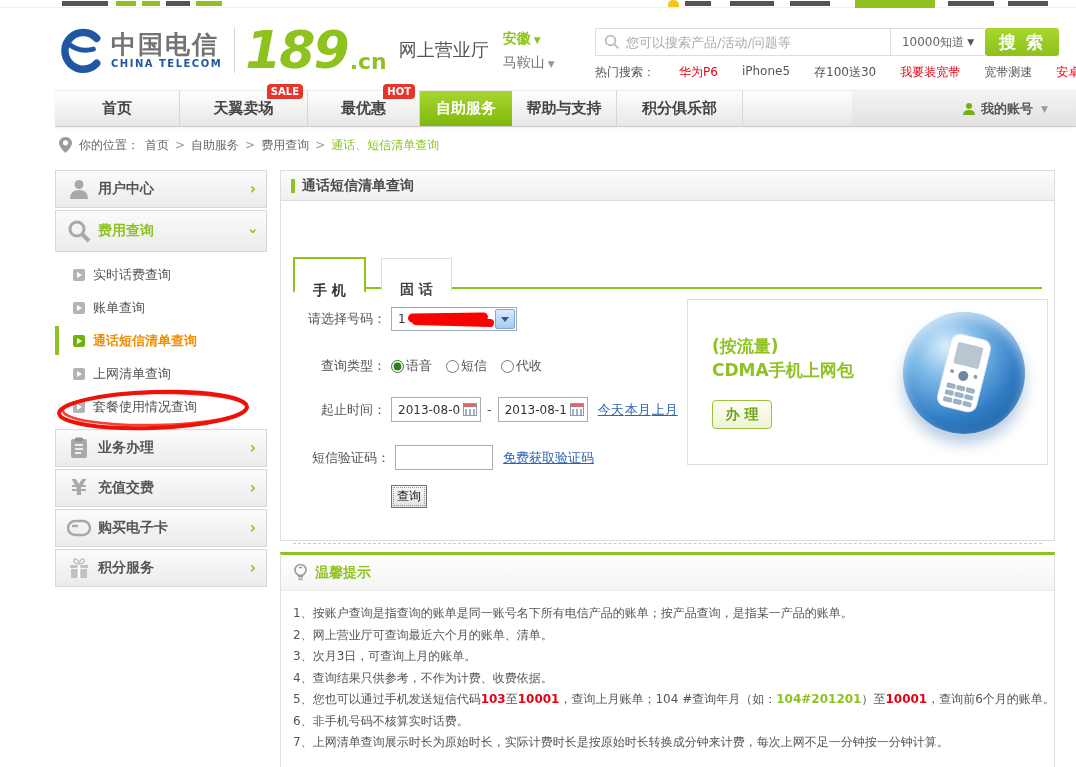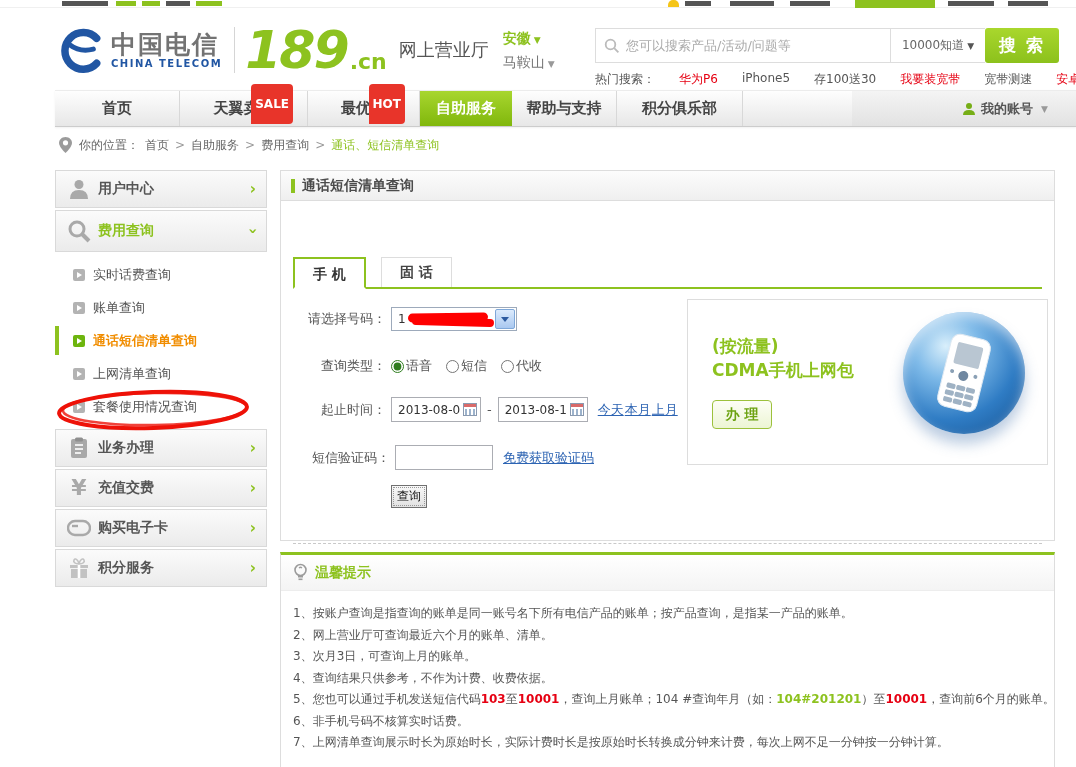--- a/index.html
+++ b/index.html
@@ -25,36 +25,36 @@
 .dotcn { font-size:22px; font-weight:bold; color:#8dc21f; align-self:flex-end; margin:0 10px 4px 2px; }
 .portal-name { font-size:18px; color:#555; margin:0 14px 0 2px; align-self:center; }
 .region { display:flex; flex-direction:column; justify-content:center; gap:4px; }
 .region-prov { font-size:14px; font-weight:bold; color:#8dc21f; }
 .region-city { font-size:14px; color:#777; }
 .caret { display:inline-block; font-size:9px; color:#999; margin-left:3px; }
 .caret.g { color:#8dc21f; }
 
 
 .search-area { position:absolute; left:595px; top:20px; width:465px; }
-.search-row { display:flex; height:35px; }
+.search-row { display:flex; height:28px; }
 .search-box { display:flex; align-items:center; width:295px; border:1px solid #ddd; border-right:none; background:#fff; padding-left:8px; }
 .search-box svg { flex:0 0 auto; }
 .search-input { border:none; outline:none; font-size:13px; color:#444; width:240px; margin-left:6px; font-family:inherit; }
 .search-input::placeholder { color:#aaa; }
 .search-scope { display:flex; align-items:center; justify-content:center; width:95px; border:1px solid #ddd; border-right:none; font-size:12px; color:#666; background:#fff; cursor:pointer; }
 .search-btn { width:74px; background:linear-gradient(#a9d72d,#8cc11c); color:#fff; font-size:17px; font-weight:bold; border:none; border-radius:3px; cursor:pointer; letter-spacing:2px; font-family:inherit; }
 .hot-row { margin-top:8px; font-size:12px; color:#555; display:flex; gap:24px; white-space:nowrap; }
 .hot-row a { text-decoration:none; color:#555; }
 .hot-row a.red { color:#e60012; }
 
 
 .main-nav { position:absolute; left:55px; top:90px; width:1021px; height:37px; background:linear-gradient(#fefefe,#e7e7e7); border-top:1px solid #ececec; border-bottom:1px solid #ccc; display:flex; box-shadow:0 1px 2px rgba(0,0,0,.06); }
 .nav-item { position:relative; display:flex; align-items:center; justify-content:center; font-size:15px; font-weight:bold; color:#444; border-right:1px solid #d8d8d8; cursor:pointer; }
 .nav-item.active { background:linear-gradient(#a8d62f,#80b70c); color:#fff; border-right:none; }
-.nav-badge { position:absolute; top:-7px; right:14px; background:#e8342a; color:#fff; font-size:12px; font-weight:bold; padding:13px 4px; border-radius:4px 4px 4px 0; }
+.nav-badge { position:absolute; top:-7px; right:4px; background:#e8342a; color:#fff; font-size:10px; font-weight:bold; padding:2px 4px; border-radius:4px 4px 4px 0; }
 .nav-account { margin-left:auto; display:flex; align-items:center; padding-right:28px; gap:5px; font-size:13px; font-weight:bold; color:#555; cursor:pointer; background:linear-gradient(#f4f4f4,#e2e2e2); padding-left:110px; }
 
 
 .breadcrumb { position:absolute; left:58px; top:136px; display:flex; align-items:center; gap:6px; font-size:12px; color:#666; }
 .breadcrumb a { color:#666; text-decoration:none; cursor:pointer; }
 .breadcrumb .sep { color:#999; }
 .breadcrumb .current { color:#8dc21f; }
 
 
 .sidebar { position:absolute; left:55px; top:170px; width:212px; }
@@ -75,21 +75,21 @@
 .annotation-circle { position:absolute; left:-2px; top:216px; pointer-events:none; }
 
 
 .main-panel { position:absolute; left:280px; top:170px; width:775px; height:371px; border:1px solid #ddd; background:#fff; }
 .panel-titlebar { height:30px; background:linear-gradient(#fcfcfc,#efefef); border-bottom:1px solid #ddd; display:flex; align-items:center; padding-left:10px; }
 .panel-marker { width:4px; height:14px; background:#8dc21f; margin-right:7px; }
 .panel-title { font-size:14px; font-weight:bold; color:#4c4c4c; }
 .panel-body { position:relative; height:339px; }
 
 .tabs { position:absolute; left:12px; right:12px; top:56px; height:32px; border-bottom:2px solid #8dc21f; }
-.tab { display:inline-block; height:32px; line-height:30px; padding:0 18px; font-size:14px; font-weight:bold; color:#333; background:#fff; cursor:pointer; vertical-align:bottom; }
+.tab { display:inline-block; height:32px; line-height:30px; padding:16px 18px; font-size:14px; font-weight:bold; color:#333; background:#fff; cursor:pointer; vertical-align:bottom; }
 .tab.active { border:2px solid #8dc21f; border-bottom:2px solid #fff; margin-bottom:-2px; position:relative; z-index:2; }
 .tab.inactive { border:1px solid #ddd; border-bottom:none; margin-left:10px; height:30px; line-height:29px; color:#444; }
 
 .form-row { position:absolute; display:flex; align-items:center; font-size:13px; color:#555; }
 .form-label { width:105px; text-align:right; margin-right:5px; flex:0 0 auto; }
 .row-phone { top:106px; left:0; }
 .row-type { top:156px; left:0; }
 .row-date { top:196px; left:0; }
 .row-sms { top:244px; left:4px; }
 .row-submit { top:284px; left:0; }

